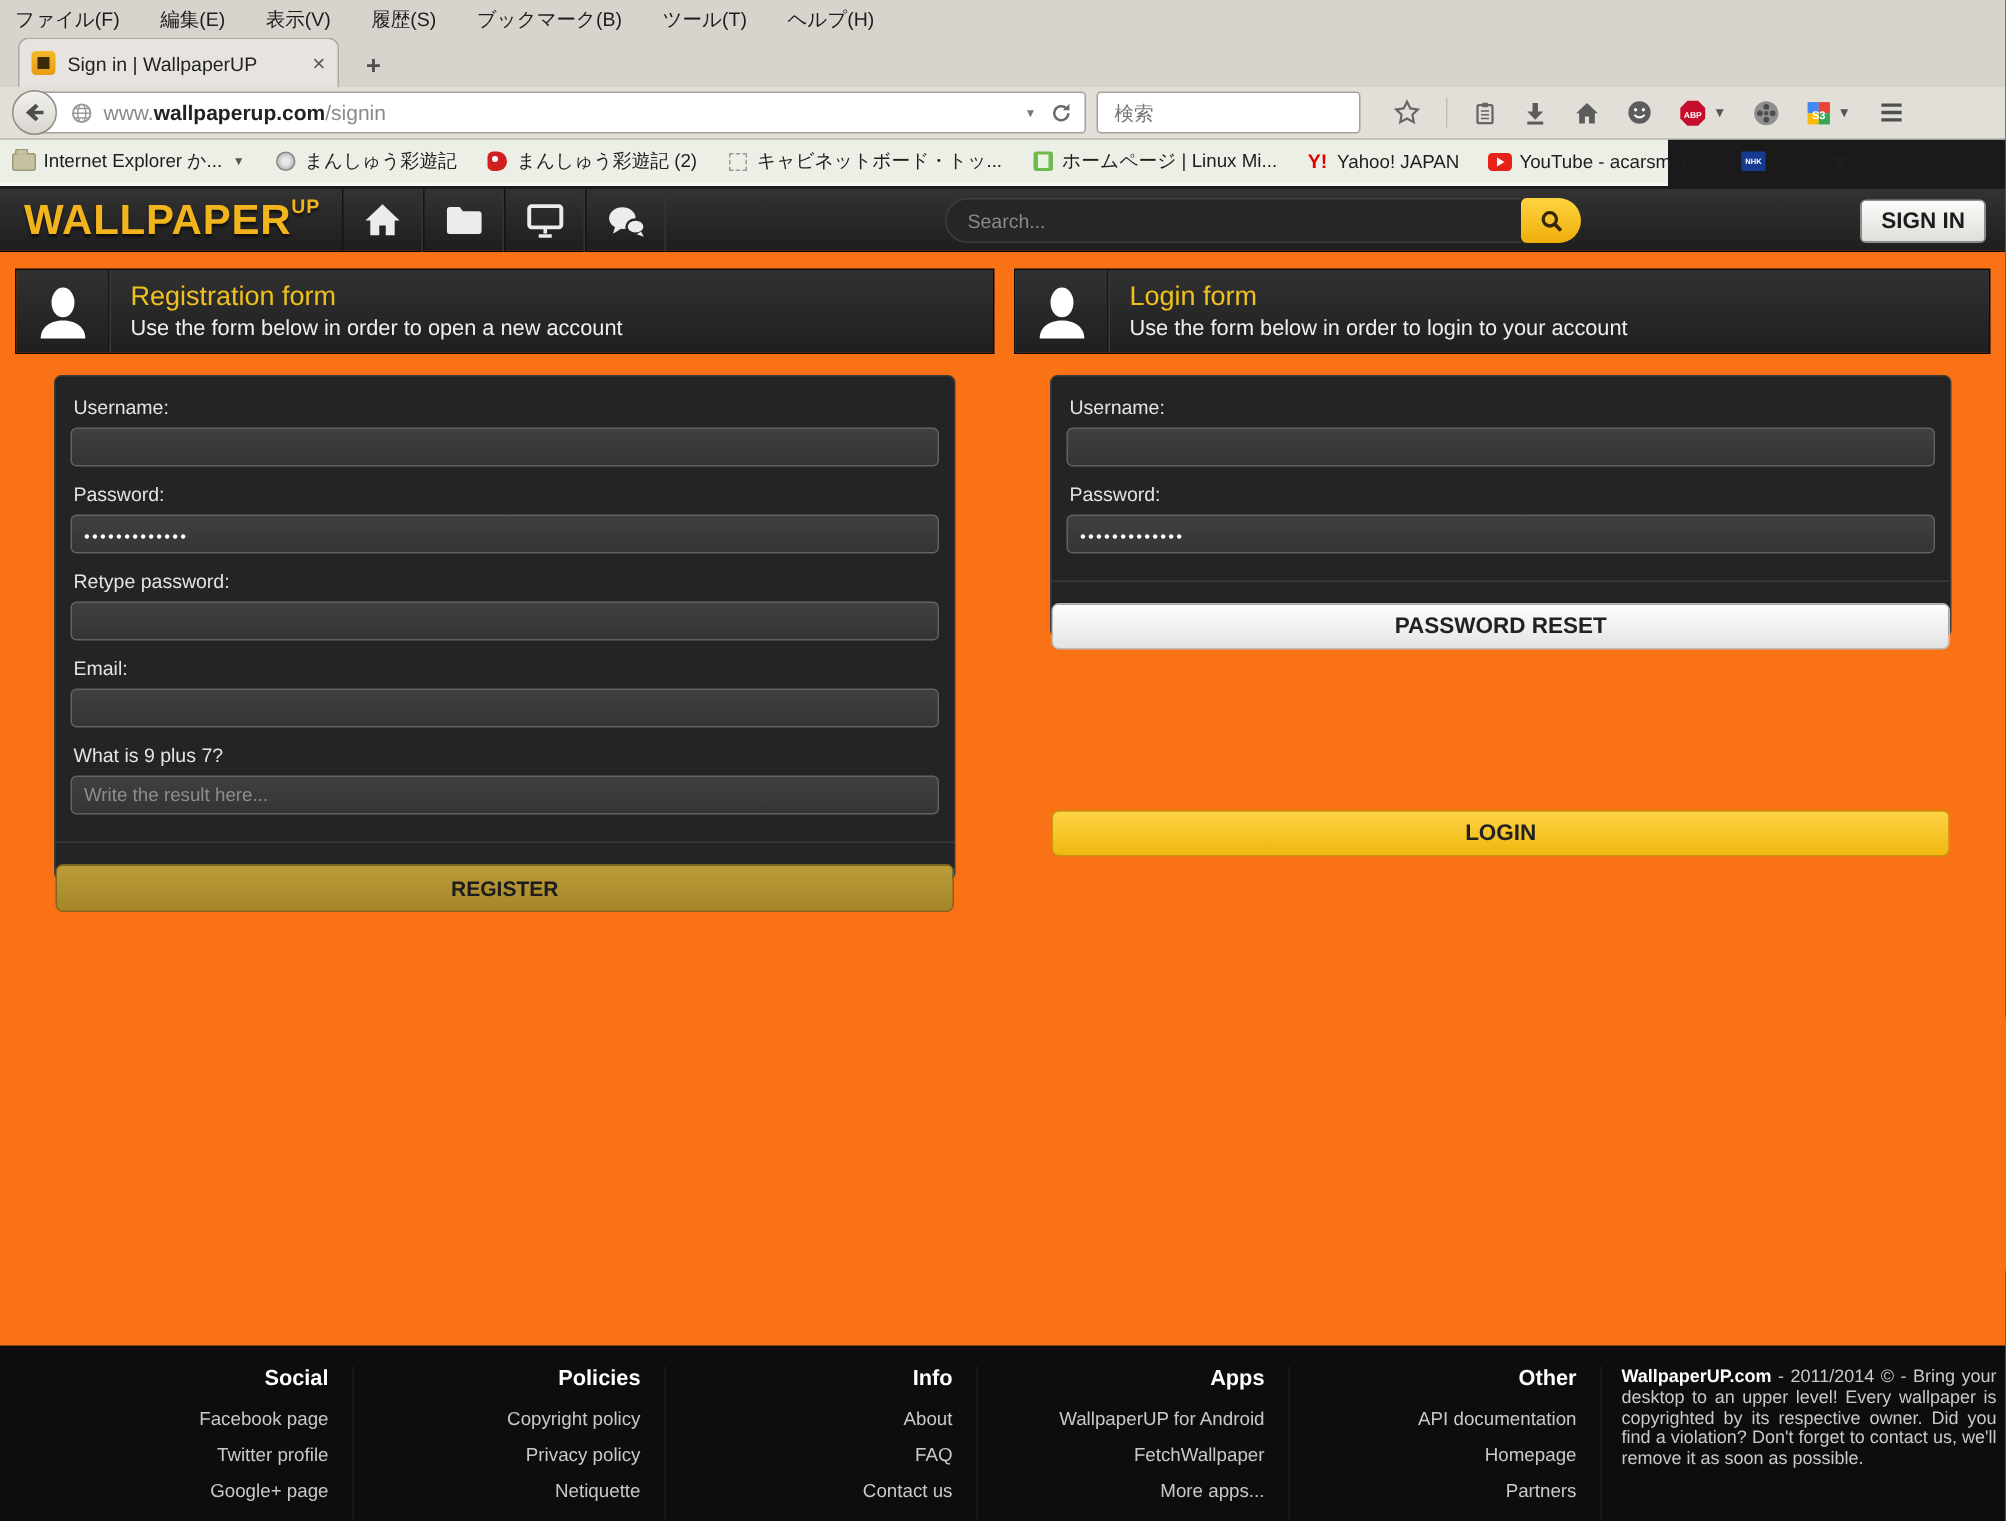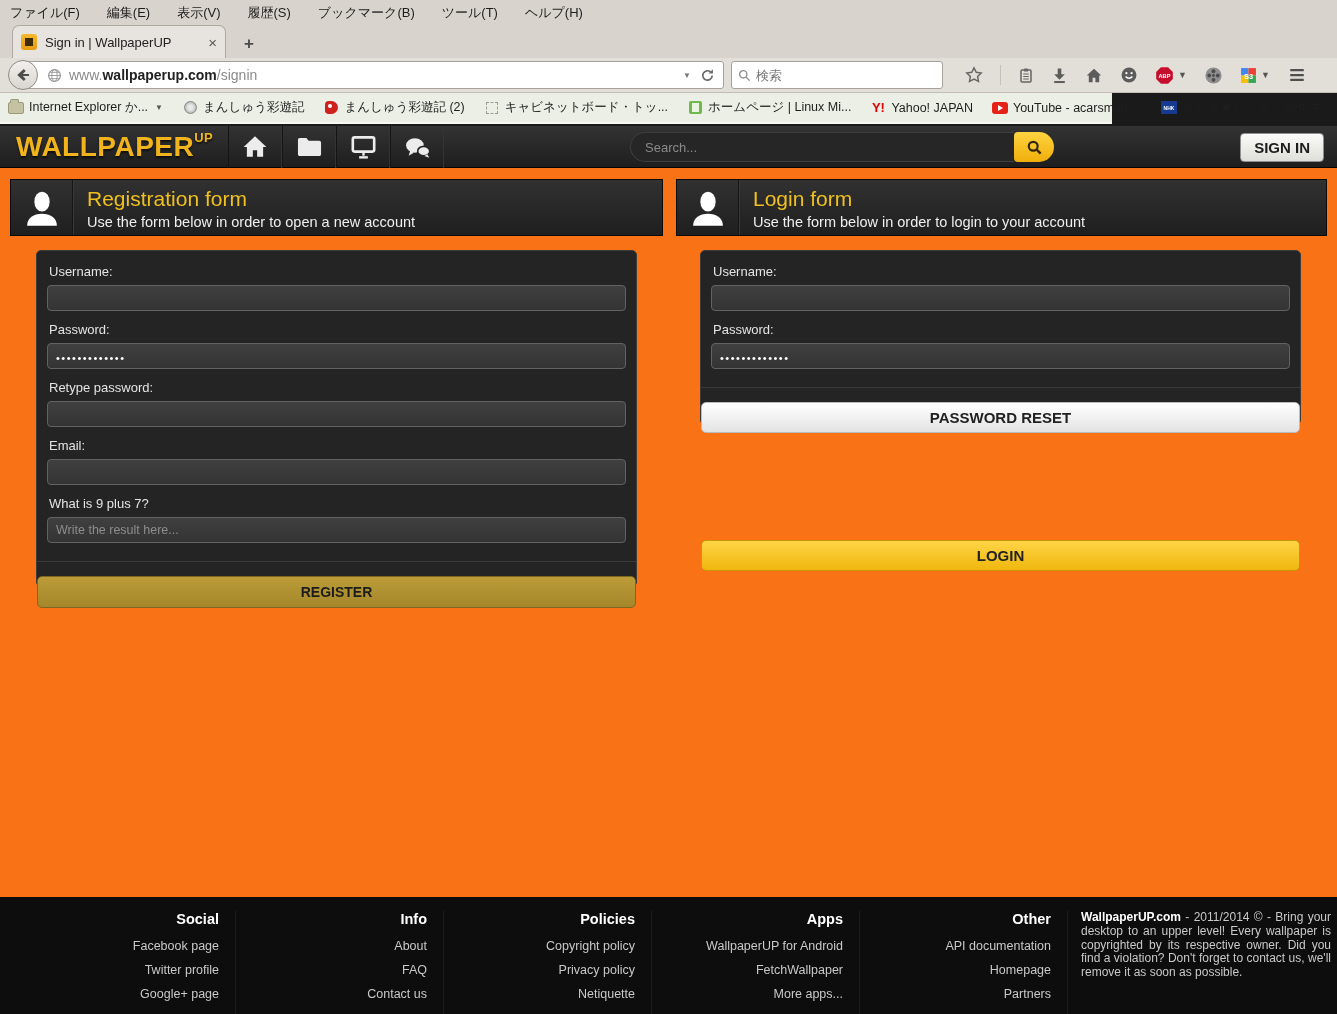--- a/index.html
+++ b/index.html
@@ -28,21 +28,21 @@
   .back-btn { width:30px; height:30px; border-radius:50%; background:linear-gradient(#f2f0ec,#d9d6d0);
               border:1px solid #8f8b84; display:flex; align-items:center; justify-content:center; z-index:2; flex:none; }
   .urlbar { margin-left:-14px; width:700px; height:28px; background:#fff; border:1px solid #a6a29a; border-radius:3px;
             display:flex; align-items:center; padding-left:22px; }
   .url-globe { margin-right:7px; display:flex; flex:none; }
   .url-text { font-size:14px; white-space:nowrap; flex:1; }
   .url-www, .url-path { color:#8a8a8a; }
   .url-domain { color:#222; font-weight:bold; }
   .url-drop { font-size:8px; color:#777; padding:0 9px; }
   .url-reload { display:flex; padding-right:8px; }
-  .browser-search { margin-left:7px; width:212px; height:28px; background:#fff; border:1px solid #a6a29a;
+  .browser-search { margin-left:7px; width:176px; height:28px; background:#fff; border:1px solid #a6a29a;
                     border-radius:3px; display:flex; align-items:center; padding:0 6px; }
   .browser-search input { border:none; outline:none; flex:1; font-size:13px; margin-left:5px; background:transparent;
                           font-family:"Liberation Sans", sans-serif; }
   .toolbar-icons { display:flex; align-items:center; margin-left:22px; gap:17px; }
   .ticon { display:flex; align-items:center; }
   .drop-mini { font-size:9px; color:#555; margin-left:4px; }
   .sep-v { width:1px; height:20px; background:#c5c1b9; }
 
   .bookmarksbar { position:absolute; top:93px; left:0; width:1112px; height:31px; background:#ecefe6;
                   border-bottom:2px solid #f5f7f0; display:flex; align-items:center; gap:19px; padding:0 8px;
@@ -87,21 +87,21 @@
   .signin-btn { position:absolute; right:13px; top:7px; height:29px; padding:0 13px;
                 background:linear-gradient(#fbfbf9,#dededa); border:1px solid #8f8f8f; border-radius:4px;
                 font-size:15px; font-weight:bold; color:#1d1d1d; display:flex; align-items:center; }
 
   .form-header { position:absolute; top:53px; height:57px; background:linear-gradient(#313131,#1f1f1f);
                  border:1px solid #0b0b0b; display:flex; }
   .fh-reg { left:10px; width:653px; }
   .fh-login { left:676px; width:651px; }
   .fh-icon { width:62px; display:flex; align-items:center; justify-content:center; border-right:1px solid #161616; }
   .fh-text { border-left:1px solid #383838; padding:7px 0 0 13px; }
-  .fh-title { color:#efc01e; font-size:21px; }
+  .fh-title { color:#efc01e; font-size:18px; }
   .fh-sub { color:#efefef; font-size:14.5px; margin-top:3px; }
 
   .panel { position:absolute; background:#242424; border:1px solid #3c3c3c; border-radius:5px; padding:9px 10px 0; }
   .panel-reg { left:36px; top:124px; width:601px; height:337px; }
   .panel-login { left:700px; top:124px; width:601px; height:175px; }
   .f-label { font-size:13px; color:#e4e4e4; margin:4px 0 6px 2px; }
   .f-input { width:100%; height:26px; background:linear-gradient(#404040,#343434); border:1px solid #626262;
              border-radius:4px; color:#fff; font-size:12.5px; padding:0 8px; margin-bottom:7px; outline:none;
              font-family:"Liberation Sans", sans-serif; }
   .f-input::placeholder { color:#8d8d8d; }
@@ -395,30 +395,30 @@
   </div>
 
   <div class="sitefooter">
     <div class="fcol">
       <div class="fcol-title">Social</div>
       <a>Facebook page</a>
       <a>Twitter profile</a>
       <a>Google+ page</a>
     </div>
     <div class="fcol">
+      <div class="fcol-title">Policies</div>
+      <a>Copyright policy</a>
+      <a>Privacy policy</a>
+      <a>Netiquette</a>
+    </div>
+    <div class="fcol">
       <div class="fcol-title">Info</div>
       <a>About</a>
       <a>FAQ</a>
       <a>Contact us</a>
-    </div>
-    <div class="fcol">
-      <div class="fcol-title">Policies</div>
-      <a>Copyright policy</a>
-      <a>Privacy policy</a>
-      <a>Netiquette</a>
     </div>
     <div class="fcol">
       <div class="fcol-title">Apps</div>
       <a>WallpaperUP for Android</a>
       <a>FetchWallpaper</a>
       <a>More apps...</a>
     </div>
     <div class="fcol">
       <div class="fcol-title">Other</div>
       <a>API documentation</a>

